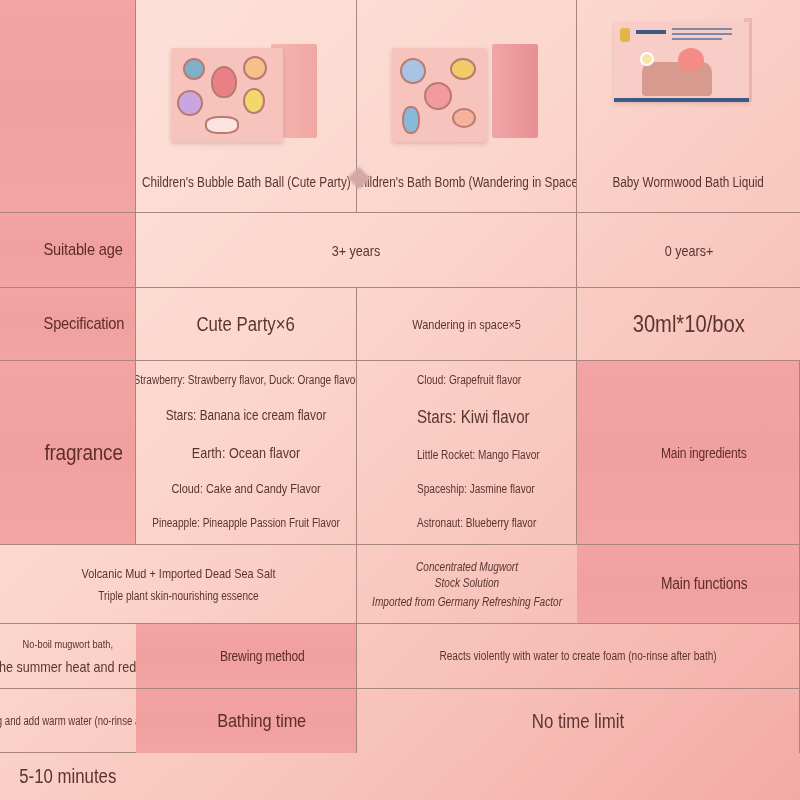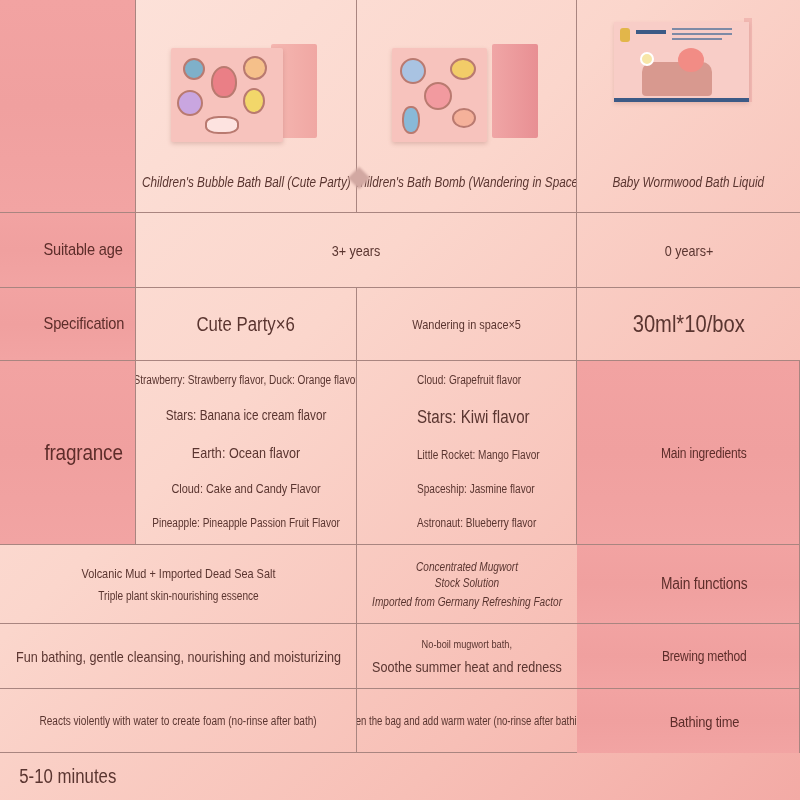--- a/index.html
+++ b/index.html
@@ -44,21 +44,21 @@
       position: absolute; left: 0; top: 4px; width: 112px; height: 94px;
       background: #f7c3bd; border-radius: 2px;
       box-shadow: 0 2px 4px rgba(140,80,70,0.25);
     }
     .box-side {
       position: absolute; left: 100px; top: 0px; width: 46px; height: 94px;
       background: linear-gradient(90deg, #f5b7b1, #f0a7a3);
       border-radius: 2px;
     }
     .bomb { position: absolute; border-radius: 50%; border: 2px solid #b97a70; }
-    .p-name { font-size: 14px; color: #5a3530; white-space: nowrap; font-style: italic; }
+    .p-name { font-size: 14px; color: #5a3530; white-space: nowrap; }
     .diamond {
       position: absolute; left: 351px; top: 170px; width: 16px; height: 16px;
       background: #d2a8a2; transform: rotate(45deg); filter: blur(1px); z-index: 2;
     }
     .liquid-box {
       position: absolute; left: 0; top: 10px; width: 135px; height: 80px;
       background: #f8cdc7; border-bottom: 4px solid #3c5a86;
       box-shadow: 0 2px 4px rgba(140,80,70,0.2);
     }
     .liquid-side {
@@ -180,39 +180,39 @@
     <span class="nar t12">Triple plant skin-nourishing essence</span>
   </div>
   <div class="cell" style="border-right:none;font-style:italic;">
     <span class="t12" style="display:block;width:150px;transform:scaleX(0.84);line-height:16px;">Concentrated Mugwort Stock Solution</span>
     <span class="nar t12" style="margin-top:4px;">Imported from Germany Refreshing Factor</span>
   </div>
 
   <div class="cell label-col" style="font-size:16px;">
       <span>Main functions</span>
     </div>
-  <div class="cell" style="grid-column: span 2;">
-      <span class="nar t15">Fun bathing, gentle cleansing, nourishing and moisturizing</span>
-    </div>
   <div class="cell gap6" style="border-right:none;">
     <span class="nar t11">No-boil mugwort bath,</span>
     <span class="nar t15">Soothe summer heat and redness</span>
   </div>
 
   <div class="cell label-col small">
       <span>Brewing method</span>
     </div>
   <div class="cell" style="grid-column: span 2; justify-content: center;">
       <span class="nar t12">Reacts violently with water to create foam (no-rinse after bath)</span>
     </div>
   <div class="cell" style="border-right:none;">
       <span class="nar t12" style="transform:scaleX(0.8);">Open the bag and add warm water (no-rinse after bathing)</span>
     </div>
 
-  <div class="cell label-col" style="font-size:15px;border-bottom:none;text-align:right;">
+  <div class="cell label-col" style="font-size:19px;border-bottom:none;text-align:right;">
       <span>Bathing time</span>
+    </div>
+  <div class="cell" style="grid-column: span 2;border-bottom:none;">
+      <span class="nar t20">No time limit</span>
     </div>
   <div class="cell" style="border-right:none;border-bottom:none;">
       <span class="nar t20">5-10 minutes</span>
     </div>
 </div>
 
 <div class="diamond"></div>
 
 </body></html>

